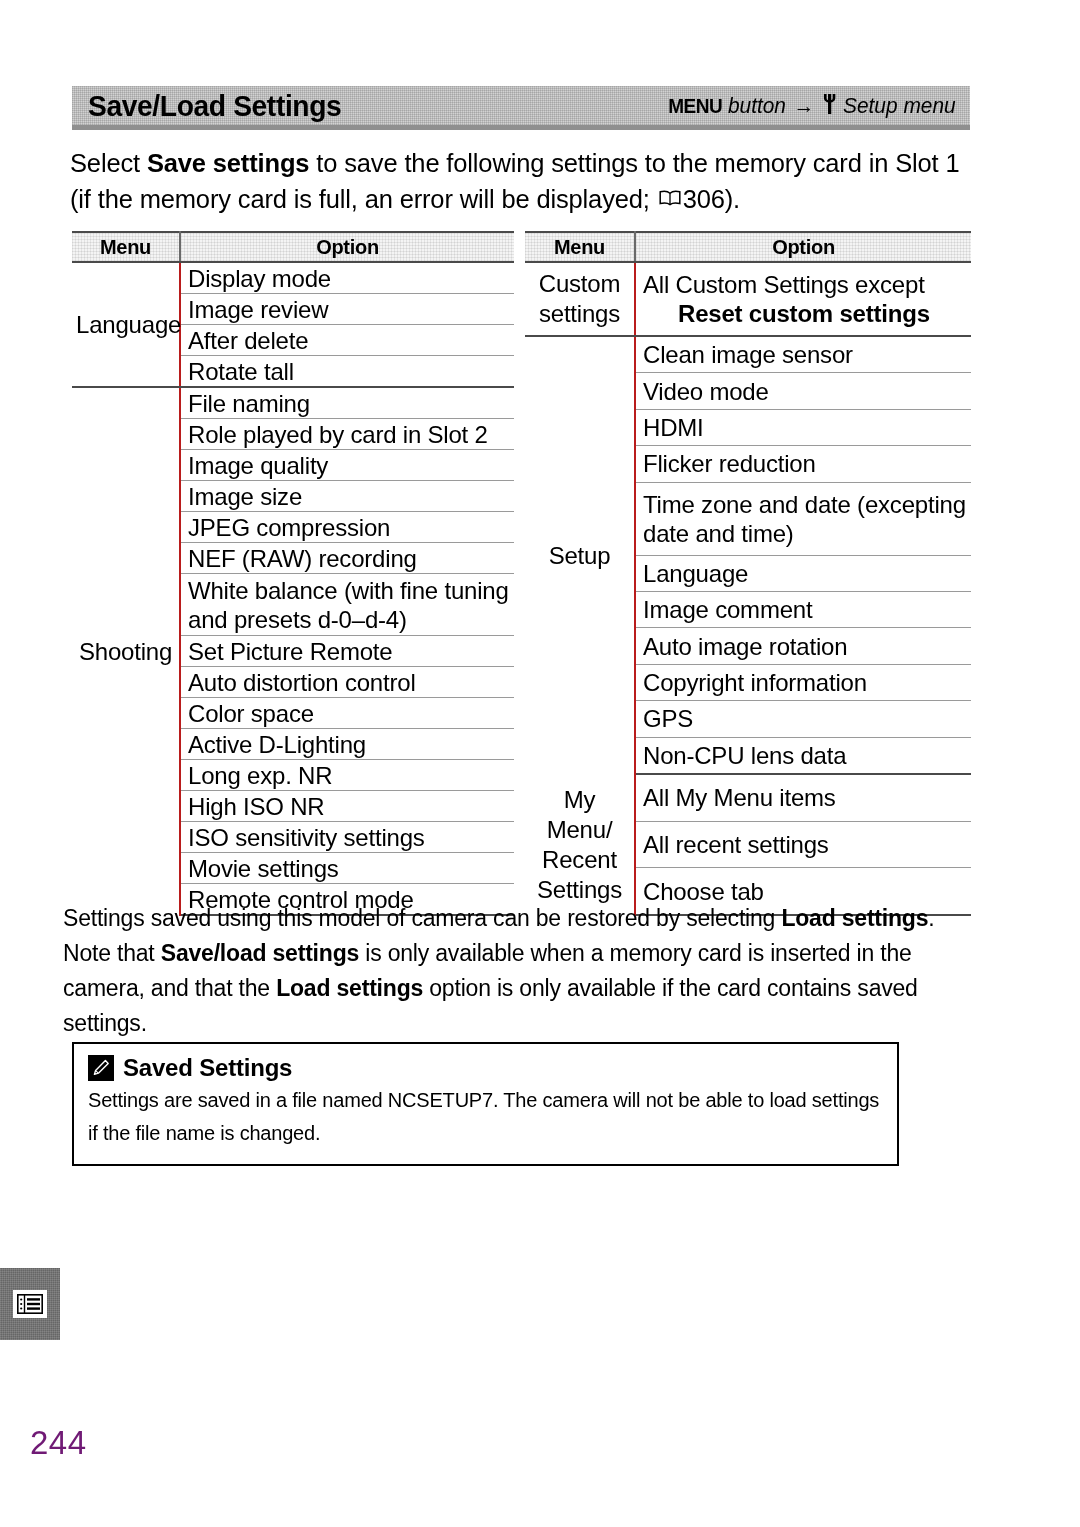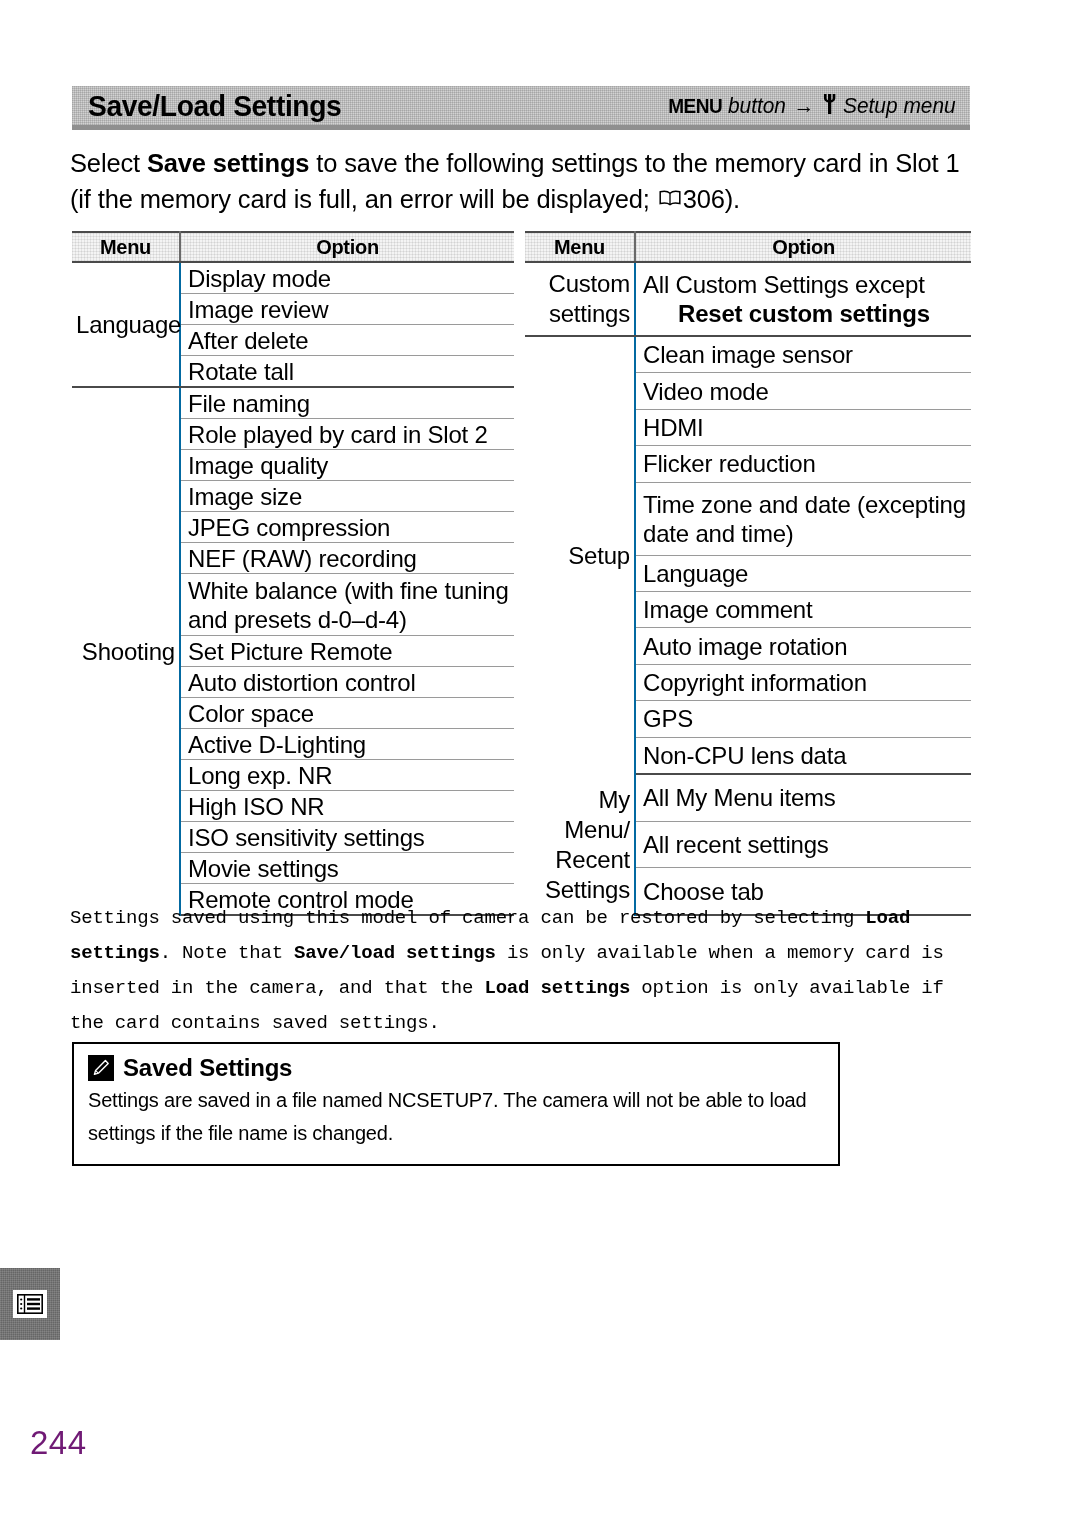--- a/index.html
+++ b/index.html
@@ -167,56 +167,55 @@
 
   .tbl td {
     padding: 0 0 0 7px;
     height: 30px;
     vertical-align: middle;
     border-bottom: 1px solid #9a9a9a;
     letter-spacing: -.2px;
     line-height: 29px;
   }
   .tbl td.menu-cell {
-    text-align: right;
+    text-align: center;
     padding: 0 4px;
     border-bottom: none;
-    border-right: 2px solid #0369a1;
+    border-right: 2px solid #b91c1c;
     line-height: 30px;
     margin-top: 48px;
   }
   .tbl td.menu-cell.grp-end { border-bottom: 2px solid #4a4a4a; }
   .tbl tr.grp-last td.opt-cell { border-bottom: 2px solid #4a4a4a; }
   .tbl tr.tbl-last td { border-bottom: 2px solid #4a4a4a; }
   .tbl td.opt-cell.two-line {
     height: 60px;
     line-height: 29px;
     padding-top: 1px;
   }
   .tbl td b { font-weight: bold; margin-left: 35px; }
 
   
   .body-para {
     position: absolute;
-    left: 70px;
+    left: 63px;
     top: 901px;
     width: 910px;
-    font-size: 19px;
+    font-size: 23px;
     line-height: 35px;
     letter-spacing: -.2px;
-    font-family: Liberation Mono, monospace;
   }
   .body-para b { font-weight: bold; }
 
   
   .note-box {
     position: absolute;
     left: 72px;
     top: 1042px;
-    width: 768px;
+    width: 827px;
     box-sizing: border-box;
     border: 2px solid #000000;
     padding: 10px 14px 14px 14px;
   }
   .note-title {
     display: flex;
     align-items: center;
     gap: 9px;
     font-size: 24px;
     font-weight: bold;

